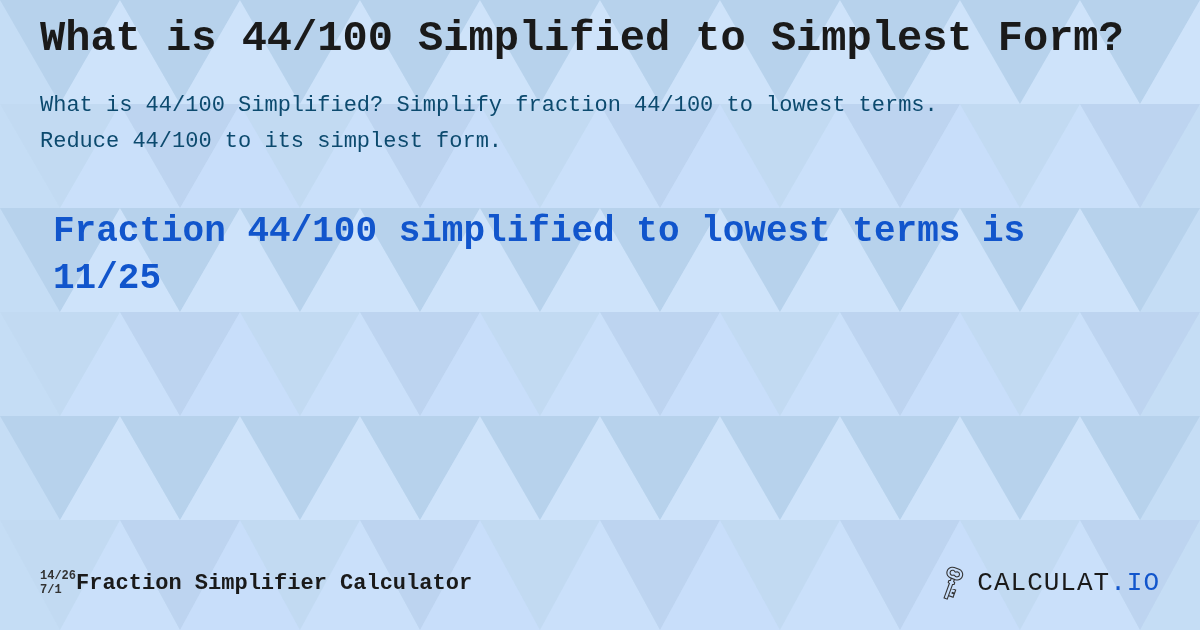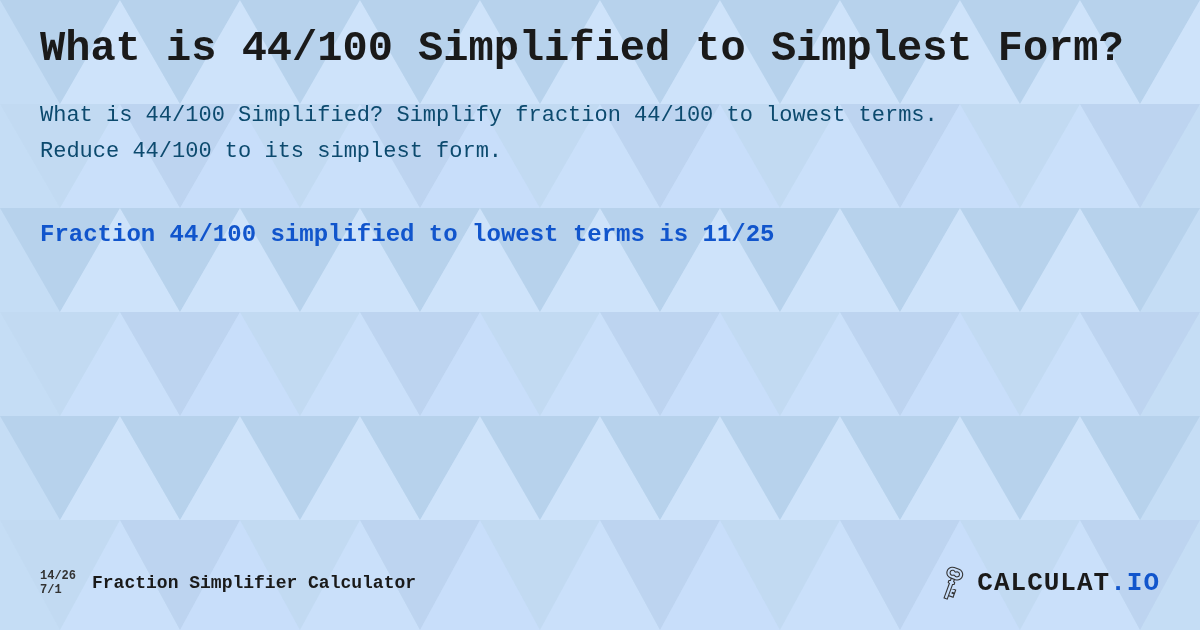--- a/index.html
+++ b/index.html
@@ -27,21 +27,21 @@
     }
 
     .bg-pattern svg {
       width: 100%;
       height: 100%;
     }
 
     .content {
       position: relative;
       z-index: 1;
-      padding: 24px 40px 20px 40px;
+      padding: 14px 40px 20px 40px;
       height: 100%;
       display: flex;
       flex-direction: column;
     }
 
     .main-title {
       font-size: 42px;
       font-weight: 900;
       color: #1a1a1a;
       line-height: 1.2;
@@ -57,48 +57,48 @@
       margin-bottom: 40px;
       font-family: 'Courier New', Courier, monospace;
       max-width: 900px;
     }
 
     .result-section {
       margin-top: 10px;
     }
 
     .result-text {
-      font-size: 24px;
+      font-size: 36px;
       font-weight: 900;
       color: #1155cc;
       line-height: 1.3;
       font-family: 'Courier New', Courier, monospace;
       max-width: 1050px;
+      margin-left: 13px;
     }
 
     .footer {
       margin-top: auto;
       display: flex;
       align-items: center;
-      gap: 16px;
       padding-bottom: 10px;
     }
 
     .footer-fractions {
       display: flex;
       flex-direction: column;
       font-size: 12px;
       font-weight: bold;
       color: #333;
       font-family: 'Courier New', Courier, monospace;
       line-height: 1.2;
     }
 
     .footer-title {
-      font-size: 18px;
+      font-size: 22px;
       font-weight: 900;
       color: #1a1a1a;
       font-family: 'Courier New', Courier, monospace;
     }
 
     .footer-logo {
       margin-left: auto;
       display: flex;
       align-items: center;
       gap: 8px;
@@ -106,21 +106,21 @@
 
     .logo-key-icon {
       font-size: 28px;
       color: #333;
       transform: rotate(-30deg);
       display: inline-block;
     }
 
     .logo-text {
       font-size: 26px;
-      font-weight: 700;
+      font-weight: 400;
       color: #1a1a1a;
       font-family: 'Courier New', Courier, monospace;
       letter-spacing: 1px;
     }
 
     .logo-dot-io {
       color: #1155cc;
     }
   </style>
 </head>

